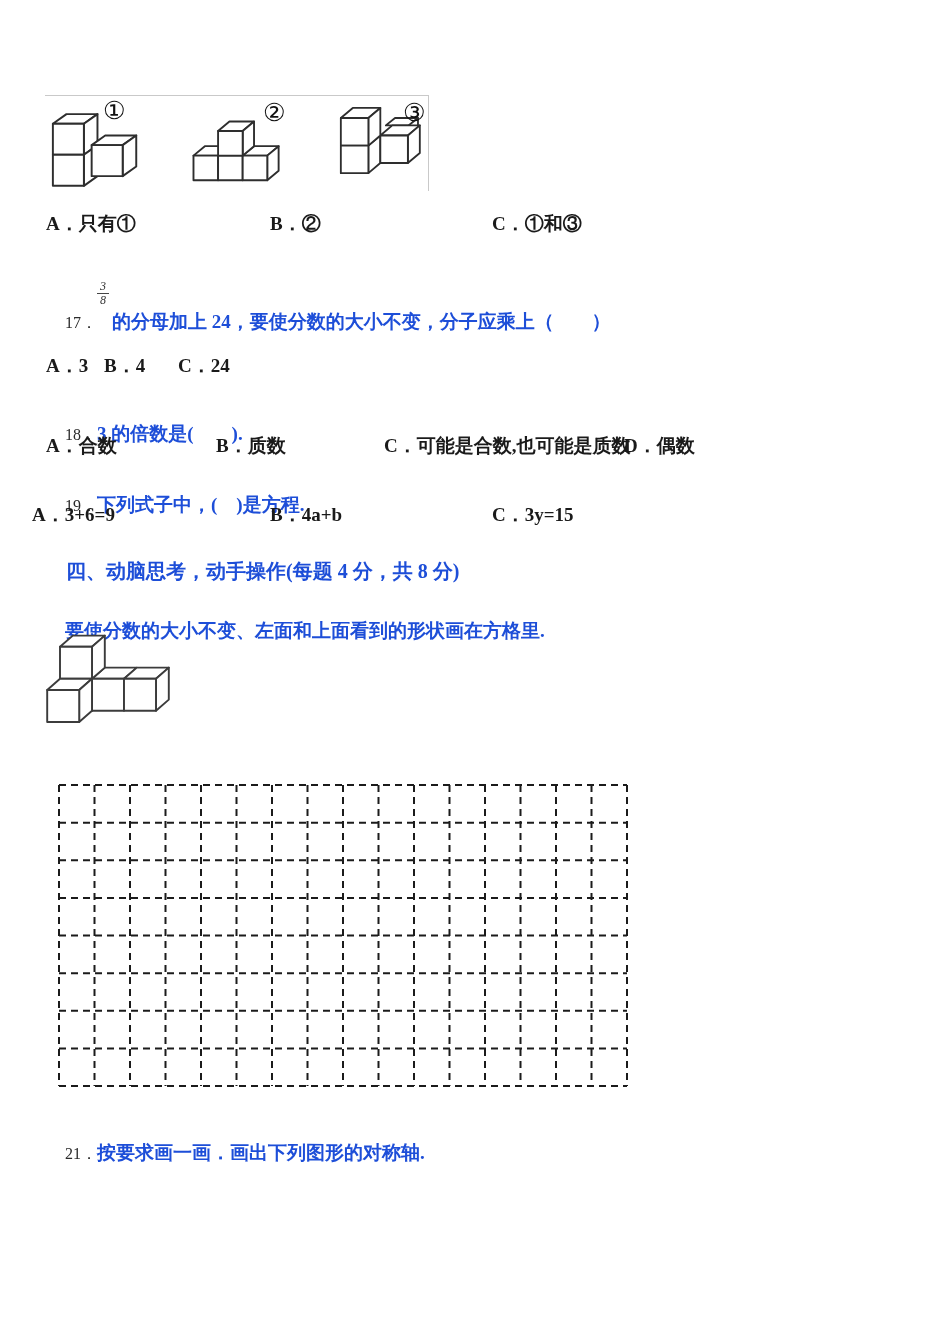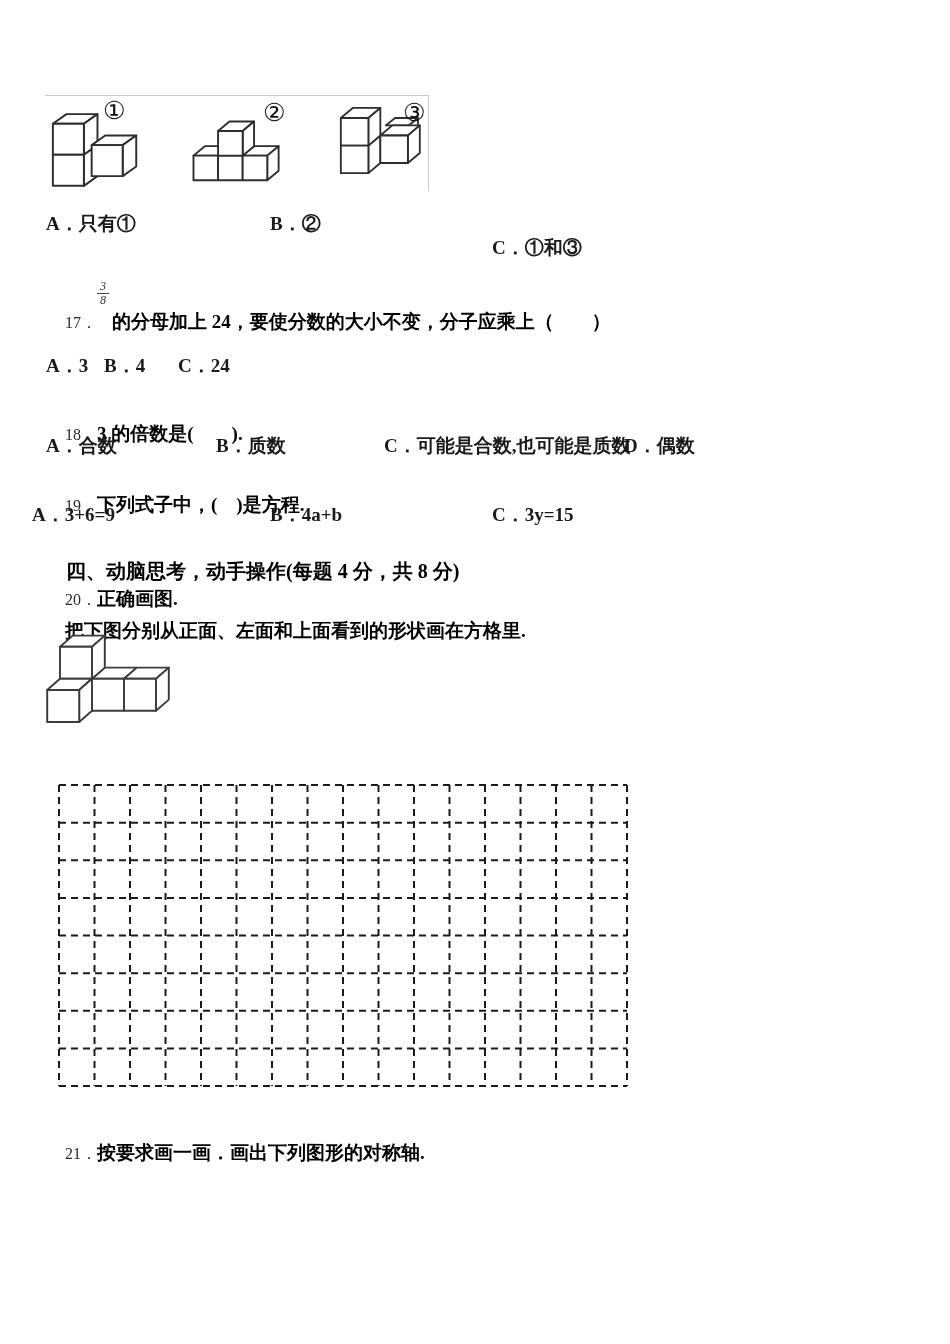--- a/index.html
+++ b/index.html
@@ -6,21 +6,21 @@
   #page{
     position:relative;
     width:950px;height:1344px;
     background:#ffffff;
     font-family:"Liberation Serif","DejaVu Serif",serif;
     color:#1a1a1a;
     overflow:hidden;
   }
   .line{position:absolute;left:46px;white-space:pre;font-size:19px;line-height:24px;}
   .qnum{font-family:"Liberation Serif","DejaVu Serif",serif;font-weight:400;color:#2b2b2b;font-size:16px;}
-  .cn{font-weight:700;color:#000000;}
+  .cn{font-weight:700;color:#1d4ed8;}
   .optrow{position:absolute;left:0;width:950px;height:24px;}
   .opt{position:absolute;white-space:pre;font-size:19px;line-height:24px;}
   .opt .letter{font-weight:700;}
   .opt .otext{font-weight:700;}
   .section-title{font-size:20px;font-weight:700;}
   
   #figure-strip{
     position:absolute;left:45px;top:95px;width:383px;height:95px;
     border-top:1px solid #c9c9c9;border-right:1px solid #c9c9c9;
     background:#ffffff;
@@ -107,21 +107,21 @@
       <polygon class="stip" fill="url(#p3)" points="32,13 45,2 45,32 32,43"></polygon>
       <polygon points="2,13 32,13 32,43 2,43"></polygon>
       <polygon points="2,43 32,43 32,73 2,73"></polygon>
     </svg>
     <span class="circ-label" style="left:358px;top:2px;">③</span>
   </div>
 
   <div class="optrow" style="top:212px;text-align:center;">
     <span class="opt" style="left:46px;"><span class="letter">A．</span><span class="otext">只有①</span></span>
     <span class="opt" style="left:270px;"><span class="letter">B．</span><span class="otext">②</span></span>
-    <span class="opt" style="left:492px;margin-top:24px;"><span class="letter">C．</span><span class="otext">①和③</span></span>
+    <span class="opt" style="left:492px;"><span class="letter">C．</span><span class="otext">①和③</span></span>
   </div>
 
   <div class="line" style="top:280px;">
     <span class="qnum">17．</span><span class="frac"><span class="fnum">3</span><span class="fden">8</span></span><span class="cn">的分母加上 24，要使分数的大小不变，分子应乘上（　　）</span>
   </div>
 
   <div class="optrow" style="top:354px;padding-left:24px;">
     <span class="opt" style="left:46px;"><span class="letter">A．</span><span class="otext">3</span></span>
     <span class="opt" style="left:104px;"><span class="letter">B．</span><span class="otext">4</span></span>
     <span class="opt" style="left:178px;"><span class="letter">C．</span><span class="otext">24</span></span>
@@ -143,25 +143,22 @@
   <div class="optrow" style="top:503px;">
     <span class="opt" style="left:32px;"><span class="letter">A．</span><span class="otext">3+6=9</span></span>
     <span class="opt" style="left:270px;"><span class="letter">B．</span><span class="otext">4a+b</span></span>
     <span class="opt" style="left:492px;"><span class="letter">C．</span><span class="otext">3y=15</span></span>
   </div>
 
   <div class="line section-title" style="top:535px;">
     <span class="cn">四、动脑思考，动手操作(每题 4 分，共 8 分)</span>
   </div>
 
-  <div class="line" style="top:563px;">
-    <span class="qnum">20．</span><span class="cn">正确画图.</span>
-  </div>
   <div class="line" style="top:595px;">
-    <span class="cn">把下图分别从正面、左面和上面看到的形状画在方格里.</span>
+    <span class="cn">要使分数的大小不变、左面和上面看到的形状画在方格里.</span>
   </div>
 
   <div id="fig20-wrap">
     <svg id="fig20" width="128" height="92" viewBox="0 0 160 115">
       <polygon points="60,56 76,42 116,42 100,56"></polygon>
       <polygon points="100,56 116,42 156,42 140,56"></polygon>
       <polygon points="140,56 156,42 156,82 140,96"></polygon>
       <polygon points="60,56 100,56 100,96 60,96"></polygon>
       <polygon points="100,56 140,56 140,96 100,96"></polygon>
       <polygon points="20,56 60,56 60,96 20,96"></polygon>

